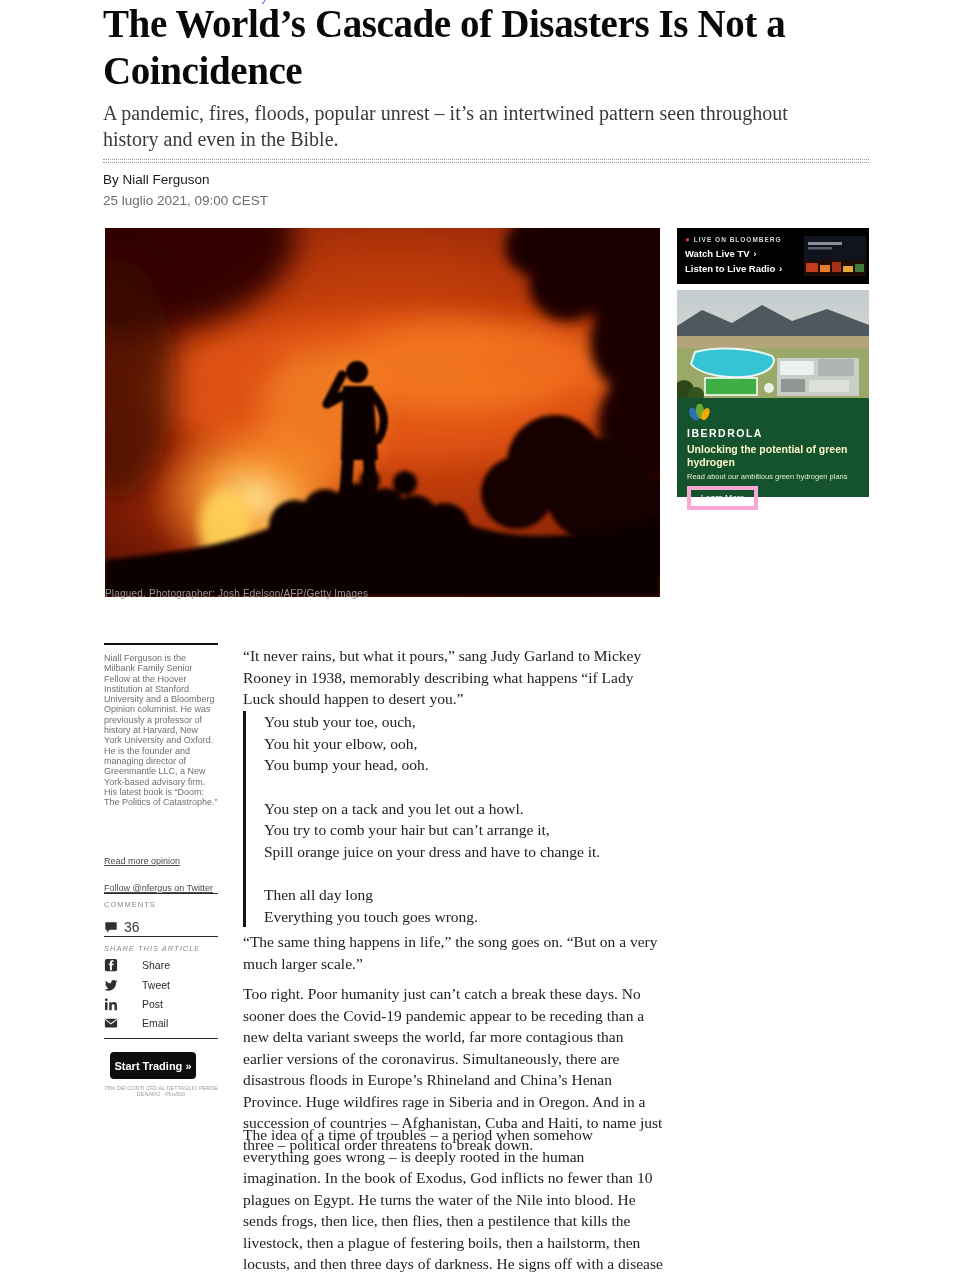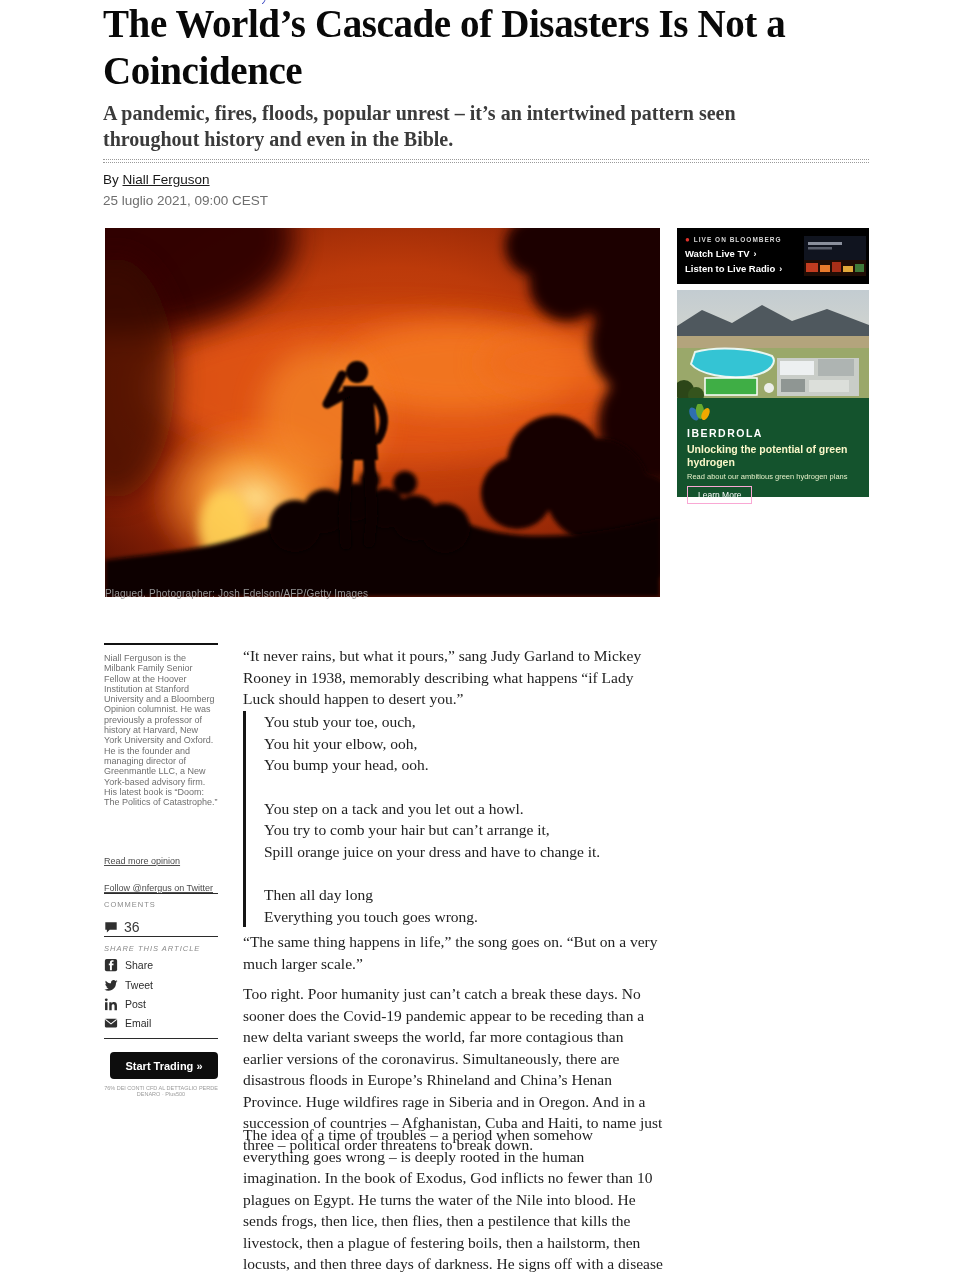--- a/index.html
+++ b/index.html
@@ -7,25 +7,25 @@
   .page { position:relative; width:960px; height:1280px; background:#fff; overflow:hidden;
           font-family:"Liberation Sans", sans-serif; }
 
   
   .kicker-clip { position:absolute; left:262px; top:0; width:34px; height:9px; overflow:hidden; }
   .kicker-clip span { position:relative; top:-14px; font:italic 16px "Liberation Serif", serif; color:#2d3bbf; }
   .headline { position:absolute; left:103px; top:0; width:785px;
               font-family:"Liberation Serif", serif; font-weight:bold; font-size:39px; line-height:47px;
               letter-spacing:-0.4px; color:#090909; }
   .dek { position:absolute; left:103px; top:100px; width:715px;
-         font-family:"Liberation Serif", serif; font-size:20px; line-height:26px; color:#3b3b3b;font-weight:bold; }
+         font-family:"Liberation Serif", serif; font-size:20px; line-height:26px; color:#3b3b3b; }
   .dotted-rule { position:absolute; left:103px; top:159px; width:766px; height:4px;
                  border-top:1px dotted #9a9a9a; border-bottom:1px dotted #9a9a9a; }
   .byline { position:absolute; left:103px; top:172px; font-size:13.5px; color:#1a1a1a; }
-  .byline a { color:#1a1a1a; text-decoration:underline; }
+  .byline a { color:#1a1a1a; }
   .dateline { position:absolute; left:103px; top:193px; font-size:13.5px; color:#6e6e6e; }
 
   
   .hero { position:absolute; left:105px; top:228px; width:555px; height:369px; background:#2b0300; }
   .hero svg { display:block; }
   .caption { position:absolute; left:105px; top:588px; font-size:10px; color:#979797; letter-spacing:.2px; }
 
   
   .rail { position:absolute; left:677px; top:228px; width:192px; }
   .ad-live { position:relative; width:192px; height:56px; background:#000; color:#fff; padding:7px 8px; cursor:pointer; }
@@ -34,35 +34,35 @@
   .ad-live .linkrow { font-size:9.5px; font-weight:bold; margin-top:4px; color:#fff; }
   .ad-live .chev { font-size:9px; margin-left:4px; color:#fff; }
   .ad-live .thumb { position:absolute; right:3px; top:8px; width:62px; height:40px; }
 
   .ad-iber { width:192px; height:207px; margin-top:6px; background:#14532d; cursor:pointer; }
   .ad-iber .photo { width:192px; height:108px; display:block; }
   .ad-iber .panel { padding:6px 10px 0 10px; }
   .ad-iber .brand { color:#ffffff; font-weight:bold; font-size:10.5px; letter-spacing:1.5px; margin-top:1px; }
   .ad-iber .head { color:#fbf7c9; font-weight:bold; font-size:10.5px; line-height:12.5px; margin-top:4px; }
   .ad-iber .sub { color:#e4efc8; font-size:7.5px; margin-top:4px; }
-  .ad-iber .cta { display:inline-block; margin-top:5px; border:1px solid #f9a8d4; color:#ffffff;
+  .ad-iber .cta { display:inline-block; margin-top:5px; border:4px solid #f9a8d4; color:#ffffff;
                   font-size:8.5px; padding:3px 10px; }
 
   
   .bio-col { position:absolute; left:104px; top:643px; width:114px; }
   .bio-col .bar { position:absolute; top:0; left:0; width:114px; height:2px; background:#111; }
   .bio-text { position:absolute; top:10px; left:0; width:114px; font-size:9px; line-height:10.3px; color:#6f6f6f; }
   .side-link { position:absolute; left:0; font-size:9px; color:#4c4c4c; text-decoration:underline; cursor:pointer; }
   .hr1 { position:absolute; left:0; width:114px; border-top:1px solid #2b2b2b; }
   .side-label { position:absolute; left:0; font-size:7.5px; letter-spacing:1px; color:#8a8a8a; }
   .comments-row { position:absolute; left:0; top:276px; display:flex; align-items:center; gap:6px; cursor:pointer; }
   .comments-row .cnt { font-size:14px; color:#3a3a3a; }
-  .share-row { position:absolute; left:0; display:flex; align-items:center; gap:7px; cursor:pointer; }
+  .share-row { position:absolute; left:0; display:flex; align-items:center; gap:24px; cursor:pointer; }
   .share-row .slabel { font-size:10.5px; color:#2c2c2c; }
-  .trade-btn { position:absolute; left:6px; top:409px; width:108px; height:27px; background:#0d0d0d; color:#fff;
+  .trade-btn { position:absolute; left:6px; top:409px; width:86px; height:27px; background:#0d0d0d; color:#fff;
                border:none; border-radius:4px; font-weight:bold; font-size:11px; cursor:pointer;
                font-family:"Liberation Sans", sans-serif; }
   .trade-disc { position:absolute; left:0; top:442px; width:114px; font-size:5.5px; color:#9b9b9b; text-align:center; }
 
   
   .main-col { position:absolute; left:243px; top:643px; width:420px;
               font-family:"Liberation Serif", serif; font-size:15.5px; line-height:21.5px; color:#222222; }
   .main-col p { position:absolute; left:0; width:420px; }
   .p1 { top:2px; } .p2 { top:288px; } .p3 { top:340px; } .p4 { top:481px; }
   .bquote { position:absolute; left:0; top:68px; width:420px; border-left:3px solid #151515; padding-left:18px; }

